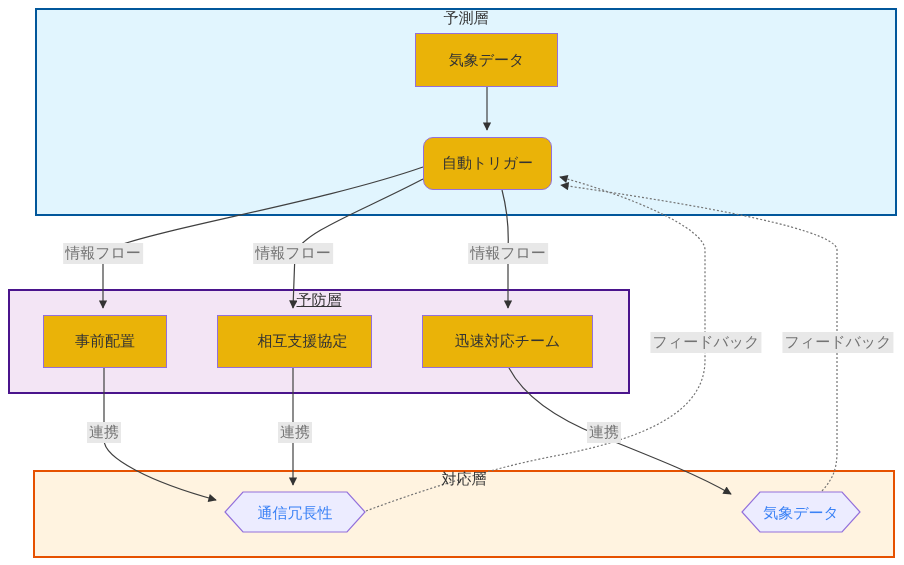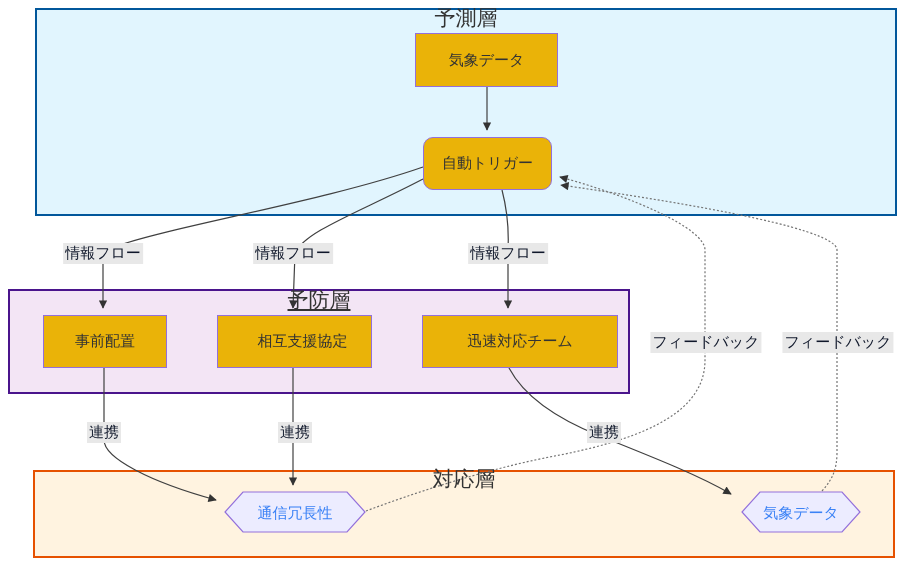--- a/index.html
+++ b/index.html
@@ -10,37 +10,37 @@
     font-family:"DejaVu Sans","Liberation Sans",sans-serif;
     color:#333333;
     overflow:hidden;
   }
   .cluster{position:absolute;box-sizing:border-box;z-index:1;}
   .cluster.predict{left:35px;top:8px;width:862px;height:208px;background:#e1f5fe;border:2px solid #01579b;}
   .cluster.prevent{left:8px;top:289px;width:622px;height:105px;background:#f3e5f5;border:2px solid #4a148c;}
   .cluster.respond{left:33px;top:470px;width:862px;height:88px;background:#fff3e0;border:2px solid #e65100;}
   .cluster-title{
     position:absolute;z-index:3;transform:translateX(-50%);
-    font-size:21px;line-height:17px;color:#333;white-space:nowrap;
+    font-size:15px;line-height:17px;color:#333;white-space:nowrap;
   }
   .edges{position:absolute;left:0;top:0;z-index:2;}
   .node{
     position:absolute;box-sizing:border-box;z-index:3;
     background:#eab308;border:1px solid #9370db;
     display:flex;align-items:center;justify-content:center;
     font-size:15px;color:#333;white-space:nowrap;
   }
   .node.rounded{border-radius:10px;}
   .hex-label{
     position:absolute;z-index:3;transform:translate(-50%,-50%);
     font-size:15px;color:#3b82f6;white-space:nowrap;
   }
   .edge-label{
     position:absolute;z-index:3;transform:translateX(-50%);
-    background:#e8e8e8;color:#0f172a;font-size:15px;line-height:21px;
+    background:#e8e8e8;color:#737373;font-size:15px;line-height:21px;
     padding:0 2px;white-space:nowrap;
   }
 </style>
 </head>
 <body>
 
 <div class="canvas">
 
   <div class="cluster predict"></div>
   <div class="cluster prevent"></div>
@@ -76,21 +76,21 @@
   </svg>
 
   <div class="cluster-title" style="left:466px;top:10px;">予測層</div>
   <div class="cluster-title" style="left:319px;top:292px;text-decoration:underline;">予防層</div>
   <div class="cluster-title" style="left:464px;top:471px;">対応層</div>
 
   <div class="node" style="left:415px;top:33px;width:143px;height:54px;">気象データ</div>
   <div class="node rounded" style="left:423px;top:137px;width:129px;height:53px;">自動トリガー</div>
   <div class="node" style="left:43px;top:315px;width:124px;height:53px;">事前配置</div>
   <div class="node" style="left:217px;top:315px;width:155px;height:53px;padding-left:16px;">相互支援協定</div>
-  <div class="node" style="left:422px;top:315px;width:196px;height:53px;text-align:center;">迅速対応チーム</div>
+  <div class="node" style="left:422px;top:315px;width:171px;height:53px;text-align:center;">迅速対応チーム</div>
 
   <div class="hex-label" style="left:295px;top:513px;">通信冗長性</div>
   <div class="hex-label" style="left:801px;top:513px;">気象データ</div>
 
   <div class="edge-label" style="left:103px;top:243px;">情報フロー</div>
   <div class="edge-label" style="left:293px;top:243px;">情報フロー</div>
   <div class="edge-label" style="left:508px;top:243px;">情報フロー</div>
   <div class="edge-label" style="left:104px;top:422px;">連携</div>
   <div class="edge-label" style="left:295px;top:422px;">連携</div>
   <div class="edge-label" style="left:604px;top:422px;">連携</div>

